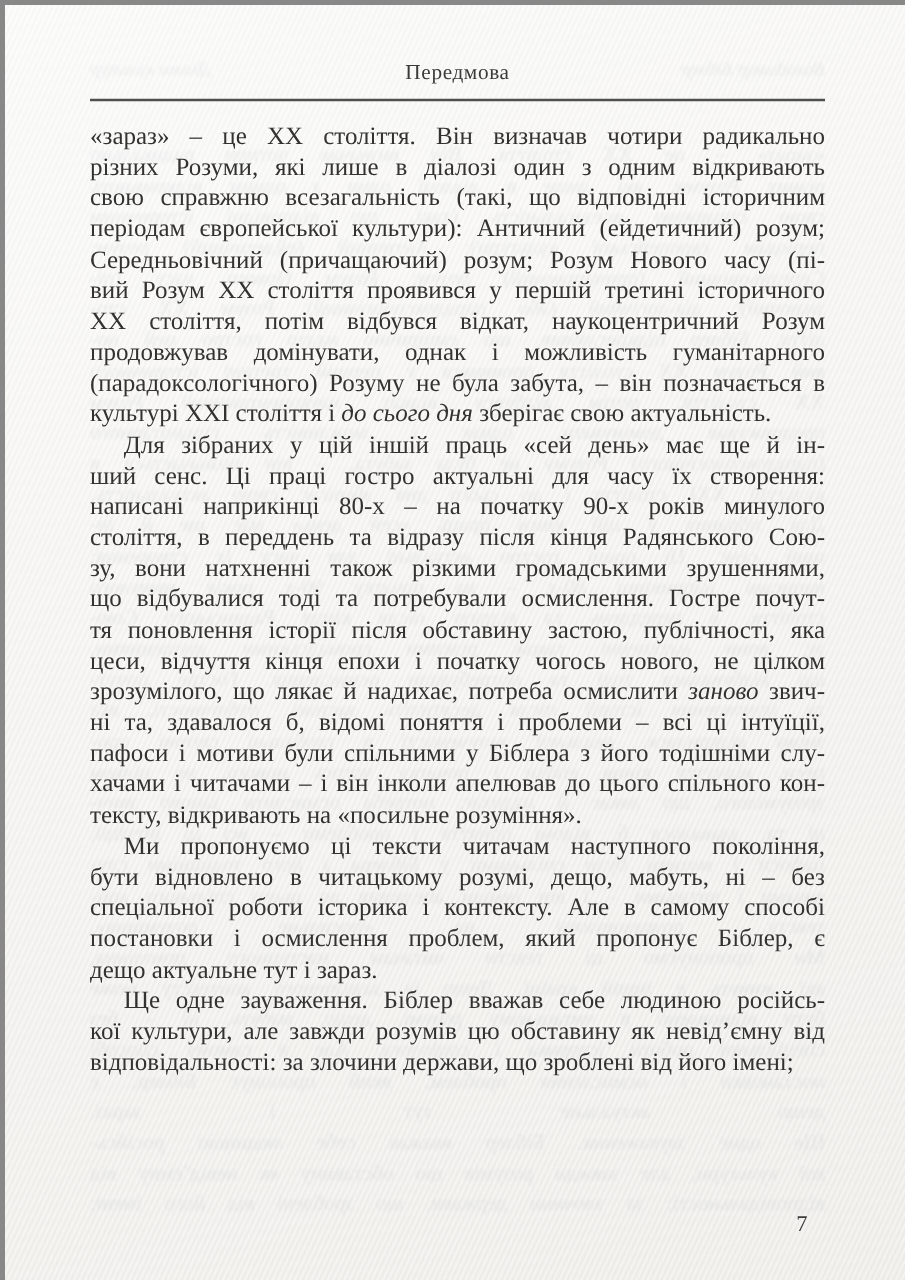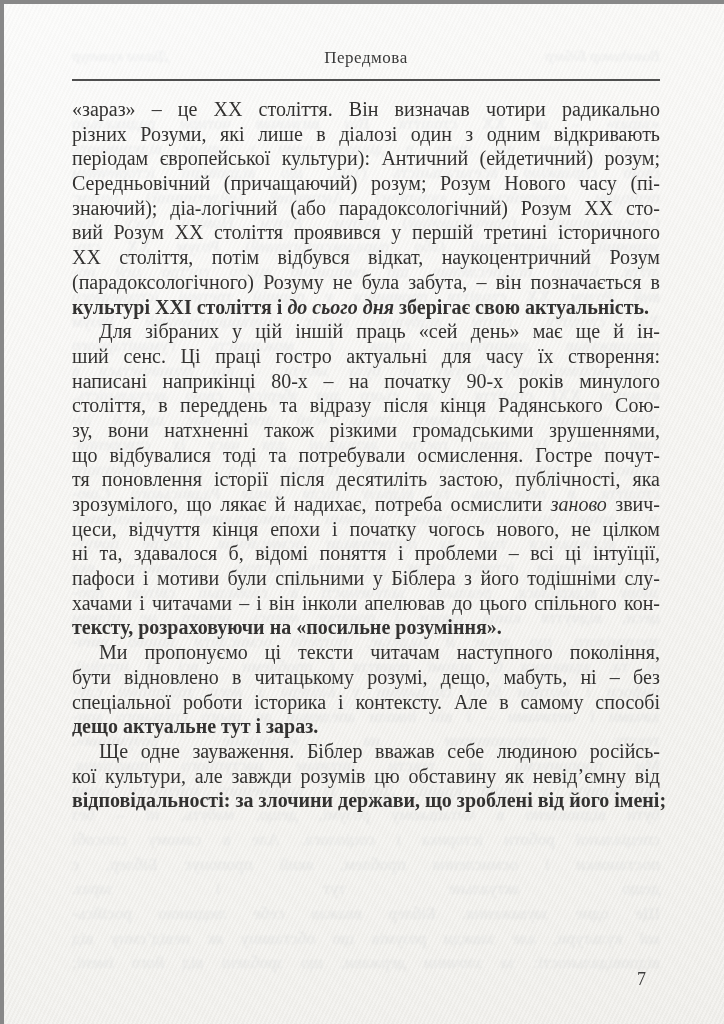--- a/index.html
+++ b/index.html
@@ -68,21 +68,21 @@
     line-height: 24.7px;
     color: #333231;
   }
   .line {
     white-space: nowrap;
     text-align: justify;
     text-align-last: justify;
     height: 24.7px;
     overflow: visible;
   }
-  .line.last { text-align-last: left; font-weight: bold; }
+  .line.last { text-align-last: left; }
   .line.indent { padding-left: 27px; }
   .line i { font-style: italic; }
   .page-number {
     position: absolute;
     top: 965px; right: 14px;
     font-size: 18px;
     color: #3c3c3c;
   }
 </style>
 </head>
@@ -134,47 +134,49 @@
       </div>
   </div>
 
   <div class="content">
     <div class="running-head">Передмова</div>
     <div class="head-rule"></div>
     <div class="body-text" id="body-text">
         <div>
           <div class="line"><span>«зараз» – це XX століття. Він визначав чотири радикально</span></div>
           <div class="line"><span>різних Розуми, які лише в діалозі один з одним відкривають</span></div>
+          <div class="line"><span>свою справжню всезагальність (такі, що відповідні історичним</span></div>
           <div class="line"><span>періодам європейської культури): Античний (ейдетичний) розум;</span></div>
           <div class="line"><span>Середньовічний (причащаючий) розум; Розум Нового часу (пі-</span></div>
-          <div class="line"><span>знаючий); діа-логічний (або парадоксологічний) Розум XX сто-</span></div>
           <div class="line"><span>вий Розум XX століття проявився у першій третині історичного</span></div>
           <div class="line"><span>XX століття, потім відбувся відкат, наукоцентричний Розум</span></div>
+          <div class="line"><span>продовжував домінувати, однак і можливість гуманітарного</span></div>
           <div class="line"><span>(парадоксологічного) Розуму не була забута, – він позначається в</span></div>
           <div class="line last"><span>культурі XXI століття і </span><i>до сього дня</i><span> зберігає свою актуальність.</span></div>
         </div>
         <div>
           <div class="line indent"><span>Для зібраних у цій іншій праць «сей день» має ще й ін-</span></div>
           <div class="line"><span>ший сенс. Ці праці гостро актуальні для часу їх створення:</span></div>
           <div class="line"><span>написані наприкінці 80-х – на початку 90-х років минулого</span></div>
           <div class="line"><span>століття, в переддень та відразу після кінця Радянського Сою-</span></div>
           <div class="line"><span>зу, вони натхненні також різкими громадськими зрушеннями,</span></div>
           <div class="line"><span>що відбувалися тоді та потребували осмислення. Гостре почут-</span></div>
-          <div class="line"><span>тя поновлення історії після десятиліть застою, публічності, яка</span></div>
+          <div class="line"><span>тя поновлення історії після обставину застою, публічності, яка</span></div>
+          <div class="line"><span>цеси, відчуття кінця епохи і початку чогось нового, не цілком</span></div>
           <div class="line"><span>зрозумілого, що лякає й надихає, потреба осмислити </span><i>заново</i><span> звич-</span></div>
-          <div class="line"><span>цеси, відчуття кінця епохи і початку чогось нового, не цілком</span></div>
           <div class="line"><span>ні та, здавалося б, відомі поняття і проблеми – всі ці інтуїції,</span></div>
           <div class="line"><span>пафоси і мотиви були спільними у Біблера з його тодішніми слу-</span></div>
           <div class="line"><span>хачами і читачами – і він інколи апелював до цього спільного кон-</span></div>
-          <div class="line last"><span>тексту, розраховуючи на «посильне розуміння».</span></div>
+          <div class="line last"><span>тексту, відкривають на «посильне розуміння».</span></div>
         </div>
         <div>
           <div class="line indent"><span>Ми пропонуємо ці тексти читачам наступного покоління,</span></div>
           <div class="line"><span>бути відновлено в читацькому розумі, дещо, мабуть, ні – без</span></div>
           <div class="line"><span>спеціальної роботи історика і контексту. Але в самому способі</span></div>
+          <div class="line"><span>постановки і осмислення проблем, який пропонує Біблер, є</span></div>
           <div class="line last"><span>дещо актуальне тут і зараз.</span></div>
         </div>
         <div>
           <div class="line indent"><span>Ще одне зауваження. Біблер вважав себе людиною російсь-</span></div>
           <div class="line"><span>кої культури, але завжди розумів цю обставину як невід’ємну від</span></div>
           <div class="line last"><span>відповідальності: за злочини держави, що зроблені від його імені;</span></div>
         </div>
       </div>
     <div class="page-number">7</div>
   </div>

